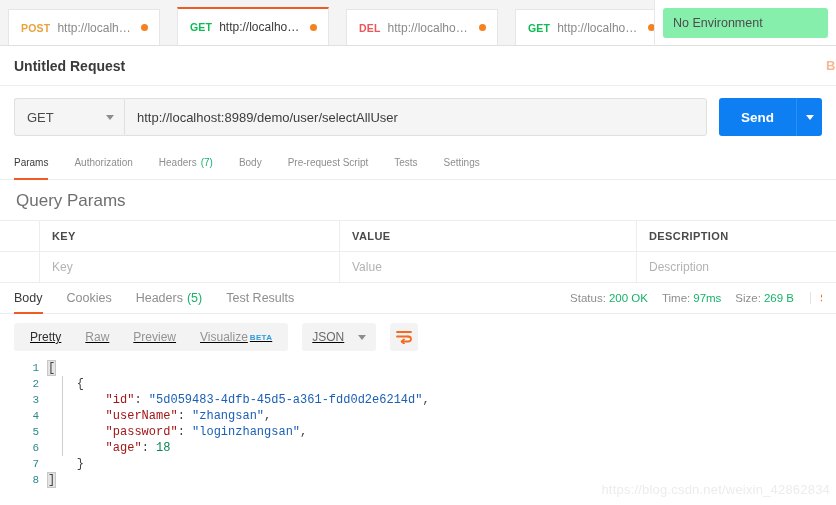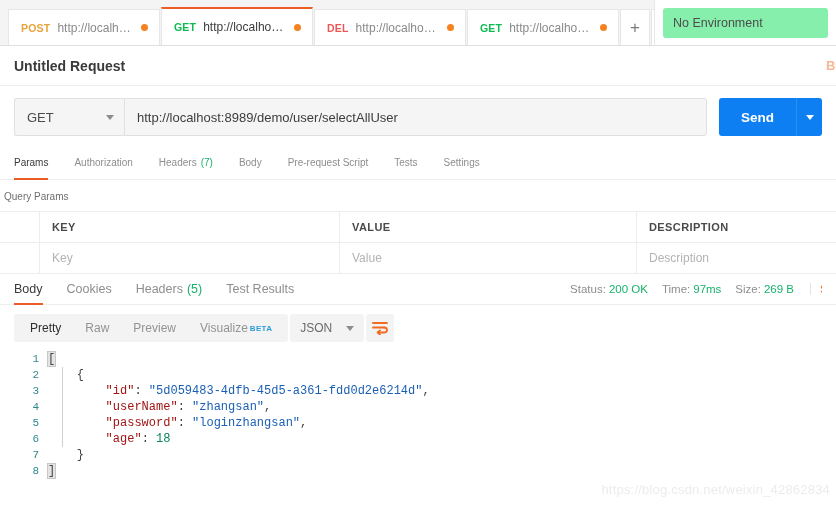--- a/index.html
+++ b/index.html
@@ -12,20 +12,21 @@
   body { position: relative; }
 
   
   .tabstrip {
     display: flex; align-items: flex-end;
     height: 46px;
     background: #f4f4f4;
     border-bottom: 1px solid #e0e0e0;
     padding-left: 8px;
     position: relative;
+    gap: 16px;
   }
   .req-tab {
     display: flex; align-items: center; gap: 7px;
     height: 36px;
     padding: 0 11px 0 12px;
     background: #ffffff;
     border: 1px solid #e6e6e6;
     border-bottom: none;
     margin-right: 1px;
     white-space: nowrap;
@@ -131,21 +132,21 @@
     margin-right: 26px; position: relative;
   }
   .subtab.active { color: #3a3a3a; }
   .subtab.active::after {
     content: ""; position: absolute; left: 0; right: 0; bottom: 0;
     height: 2px; background: #ef5b25;
   }
   .cnt { color: #17b26a; margin-left: 4px; }
 
   
-  .qp-label { padding: 11px 4px 9px; font-size: 10px; color: #6f6f6f; }
+  .qp-label { padding: 11px 4px 9px; font-size: 17px; color: #6f6f6f; margin-left: 12px; }
   .ptable { border-top: 1px solid #ededed; }
   .prow { display: flex; height: 31px; border-bottom: 1px solid #ededed; }
   .pcheck { width: 40px; border-right: 1px solid #ededed; flex: none; }
   .pcell {
     display: flex; align-items: center; padding: 0 12px;
     font-size: 12px; border-right: 1px solid #ededed;
   }
   .pcell.k { width: 300px; flex: none; text-align: center; }
   .pcell.v { width: 297px; flex: none; }
   .pcell.d { flex: 1; border-right: none; }
@@ -174,21 +175,21 @@
     font-size: 11.5px; color: #8e8e8e;
   }
   .resp-meta b { color: #17b26a; font-weight: normal; margin-left: 3px; }
   .save-cut {
     border-left: 1px solid #e3e3e3; padding-left: 9px; margin-left: 2px;
     color: #f26b21; font-size: 11.5px; width: 12px; overflow: hidden;
     white-space: nowrap;
   }
 
   
-  .resp-toolbar { display: flex; align-items: center; padding: 9px 14px; gap: 2px; }
+  .resp-toolbar { display: flex; align-items: center; padding: 9px 14px; gap: 14px; text-decoration: underline; }
   .fmt-group {
     display: flex; align-items: center; background: #f3f3f3;
     border-radius: 3px; height: 28px; padding: 0 4px;
   }
   .fmt {
     font-size: 12px; color: #939393; padding: 0 12px;
     height: 28px; display: flex; align-items: center;
   }
   .fmt.active { color: #2e2e2e; }
   .beta-sup { font-size: 8px; color: #2d9cdb; font-weight: bold;

